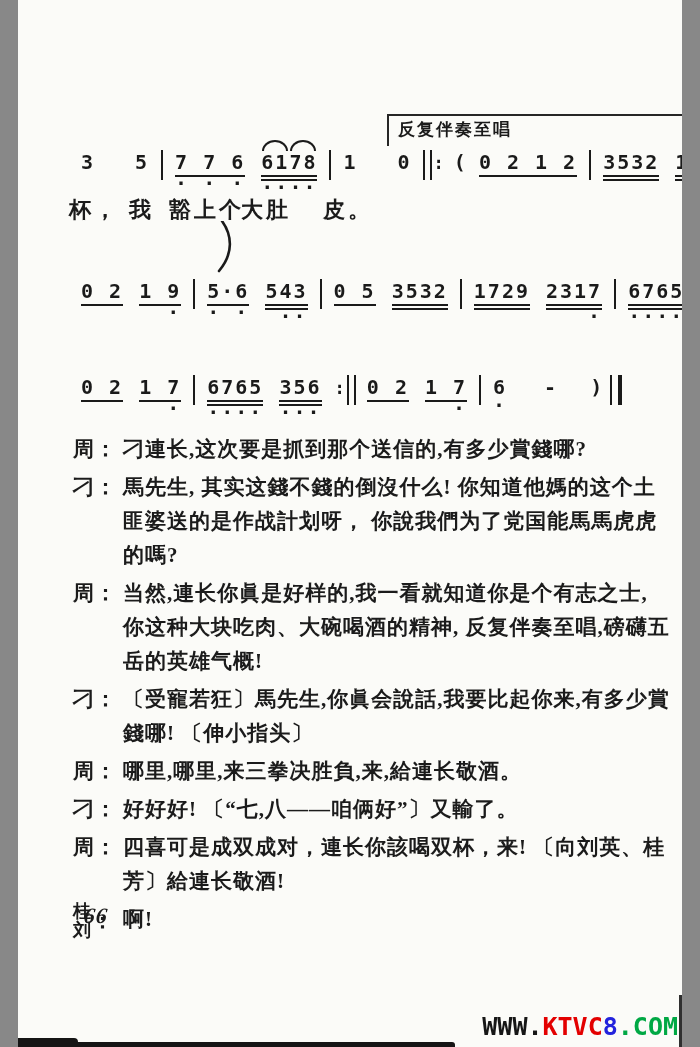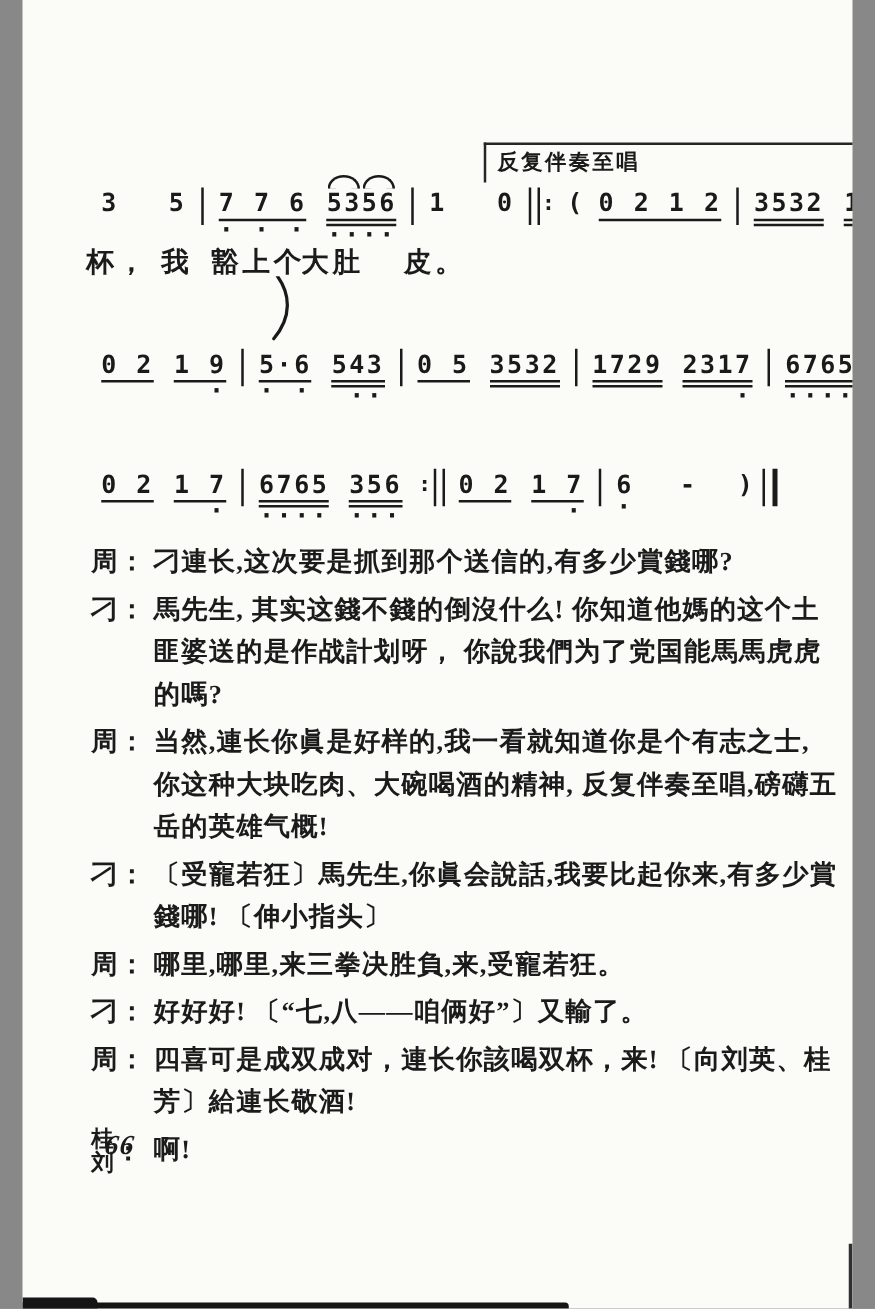--- a/index.html
+++ b/index.html
@@ -71,21 +71,21 @@
         <span class="grp">
           <span class="chars">7 7 6</span>
           <span class="ul"></span>
           <span class="dots">· · ·</span>
         </span>
         <span class="grp">
           <span class="arcs">
             <span class="arc"></span>
             <span class="arc"></span>
           </span>
-          <span class="chars">5356</span>
+          <span class="chars">6178</span>
           <span class="ul"></span>
           <span class="ul"></span>
           <span class="dots">····</span>
         </span>
         <span class="bar"></span>
         <span class="grp">
           <span class="chars">1</span>
         </span>
         <span class="sp"></span>
         <span class="grp">
@@ -241,21 +241,21 @@
       <div class="entry">
         <div class="spk">周：</div>
         <div class="dtext">当然,連长你眞是好样的,我一看就知道你是个有志之士, 你这种大块吃肉、大碗喝酒的精神, 反复伴奏至唱,磅礴五岳的英雄气概!</div>
       </div>
       <div class="entry">
         <div class="spk">刁：</div>
         <div class="dtext">〔受寵若狂〕馬先生,你眞会說話,我要比起你来,有多少賞錢哪! 〔伸小指头〕</div>
       </div>
       <div class="entry">
         <div class="spk">周：</div>
-        <div class="dtext">哪里,哪里,来三拳决胜負,来,受寵若狂。</div>
+        <div class="dtext">哪里,哪里,来三拳决胜負,来,給連长敬酒。</div>
       </div>
       <div class="entry">
         <div class="spk">刁：</div>
         <div class="dtext">好好好! 〔“七,八——咱俩好”〕又輸了。</div>
       </div>
       <div class="entry">
         <div class="spk">周：</div>
         <div class="dtext">四喜可是成双成对，連长你該喝双杯，来! 〔向刘英、桂芳〕給連长敬酒!</div>
       </div>
       <div class="entry">
@@ -265,17 +265,18 @@
             <div>刘</div>
           </div>
           <span class="">：</span>
         </div>
         <div class="dtext">啊!</div>
       </div>
     </div>
 
   <div class="pagenum">66</div>
 
+  <div class="watermark"><span class="wmpart" style="color: rgb(22, 22, 22);">WWW.</span><span class="wmpart" style="color: rgb(227, 0, 0);">KTVC</span><span class="wmpart" style="color: rgb(35, 35, 221);">8</span><span class="wmpart" style="color: rgb(0, 168, 68);">.COM</span></div>
 
   <div class="smudge-bottom"></div>
   <div class="smudge-bottom2"></div>
   <div class="edge-right"></div>
 </div>
 
 </body></html>

